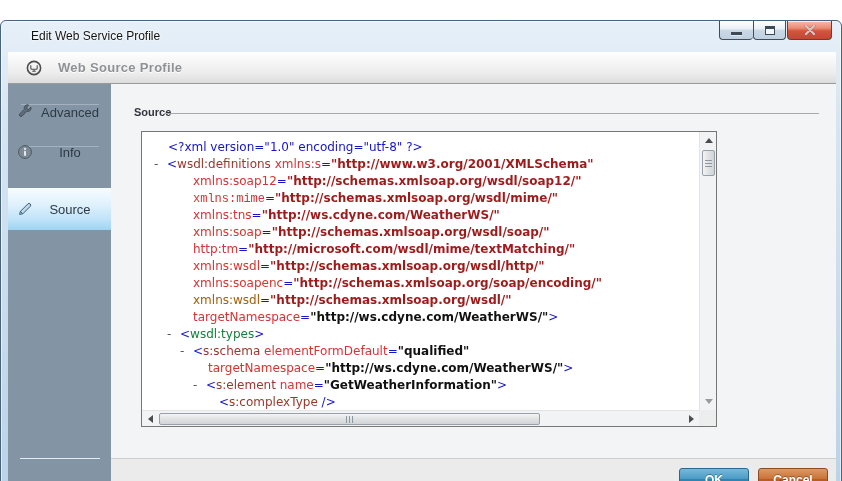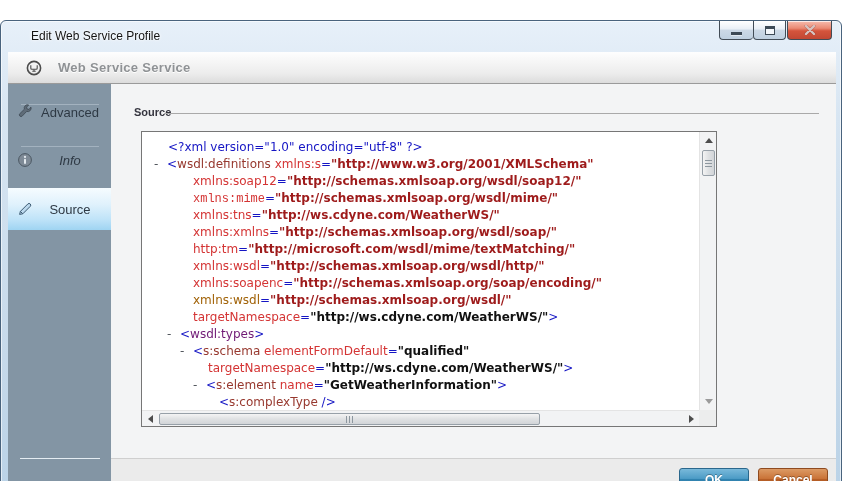--- a/index.html
+++ b/index.html
@@ -95,34 +95,34 @@
       </svg>
     </div>
   </div>
 
   <div class="header">
     <svg class="header-icon" viewBox="0 0 16 16">
       <circle cx="8" cy="8" r="6.6" fill="none" stroke="#4c4c4c" stroke-width="1.6"></circle>
       <path d="M4.8 5.2 v3.1 a1 1 0 0 0 1 1 h4.4 a1 1 0 0 0 1-1 V5.2" fill="none" stroke="#4c4c4c" stroke-width="1.1"></path>
       <path d="M8 9.4 v1.6 M6.3 11.2 h3.4" fill="none" stroke="#4c4c4c" stroke-width="1.1"></path>
     </svg>
-    <div class="header-title">Web Service Service</div>
+    <div class="header-title">Web Source Profile</div>
   </div>
 
   <div class="sidebar">
     <div class="sb-sep" style="top:20px"></div>
     <div class="sb-sep" style="top:62px"></div>
     <div id="sidebar-items">
         <div class="sb-item" style="top: 8px;">
           <span class="sb-icon"><svg viewBox="0 0 16 16" width="16" height="16">
               <path d="M13.9 3.1 a3.3 3.3 0 0 1-4.2 4.3 L5.2 12.1 a1.7 1.7 0 0 1-2.4-2.4 L7.4 5.2 a3.3 3.3 0 0 1 4.3-4.2 L9.6 3.1 l.5 1.9 1.9.5 z" fill="#5f6c78" stroke="#3d4953" stroke-width="0.8"></path>
             </svg></span>
           <span class="sb-label">Advanced</span>
         </div>
-        <div class="sb-item" style="top: 56px; font-style: italic;">
+        <div class="sb-item" style="top: 48px;">
           <span class="sb-icon"><svg viewBox="0 0 16 16" width="16" height="16">
               <circle cx="8" cy="8" r="6.4" fill="#7e8a96" stroke="#4b5762" stroke-width="1"></circle>
               <circle cx="8" cy="4.9" r="1.15" fill="#e3e9ee"></circle>
               <rect x="7" y="6.8" width="2" height="5.2" rx="1" fill="#e3e9ee"></rect>
             </svg></span>
           <span class="sb-label">Info</span>
         </div>
         <div class="sb-item selected" style="top: 104px; height: 42px;">
           <span class="sb-icon"><svg viewBox="0 0 16 16" width="16" height="16">
               <path d="M2.6 13.4 L3.4 10.4 L10.9 2.9 a1.7 1.7 0 0 1 2.4 2.4 L5.8 12.8 z" fill="#bcd9ee" stroke="#3c5a72" stroke-width="1"></path>
@@ -138,27 +138,27 @@
   <div class="group-label">Source</div>
   <div class="group-line"></div>
 
   <div class="codebox">
     <div class="code-lines" id="code-lines">
         <div class="code-line" style="padding-left: 25px;"><span style="color: rgb(21, 21, 196);">&lt;?xml version="1.0" encoding="utf-8" ?&gt;</span></div>
         <div class="code-line" style="padding-left: 11px;"><span class="minus" style="color: rgb(83, 88, 94);">-</span><span style="color: rgb(21, 21, 196);">&lt;</span><span style="color: rgb(151, 56, 46);">wsdl:definitions</span><span style="color: rgb(17, 17, 17);"> </span><span style="color: rgb(212, 52, 52);">xmlns:s</span><span style="color: rgb(21, 21, 196);">=</span><span class="tk-b" style="color: rgb(158, 27, 27);">"http://www.w3.org/2001/XMLSchema"</span></div>
         <div class="code-line" style="padding-left: 50px;"><span style="color: rgb(212, 52, 52);">xmlns:soap12</span><span style="color: rgb(21, 21, 196);">=</span><span class="tk-b" style="color: rgb(158, 27, 27);">"http://schemas.xmlsoap.org/wsdl/soap12/"</span></div>
         <div class="code-line" style="padding-left: 50px;"><span style="color: rgb(212, 52, 52); font-family: Liberation Mono, monospace;">xmlns:mime</span><span style="color: rgb(21, 21, 196);">=</span><span class="tk-b" style="color: rgb(158, 27, 27);">"http://schemas.xmlsoap.org/wsdl/mime/"</span></div>
         <div class="code-line" style="padding-left: 50px;"><span style="color: rgb(212, 52, 52);">xmlns:tns</span><span style="color: rgb(21, 21, 196);">=</span><span class="tk-b" style="color: rgb(158, 27, 27);">"http://ws.cdyne.com/WeatherWS/"</span></div>
-        <div class="code-line" style="padding-left: 50px;"><span style="color: rgb(212, 52, 52);">xmlns:xmlns</span><span style="color: rgb(21, 21, 196);">=</span><span class="tk-b" style="color: rgb(158, 27, 27);">"http://schemas.xmlsoap.org/wsdl/soap/"</span></div>
+        <div class="code-line" style="padding-left: 50px;"><span style="color: rgb(212, 52, 52);">xmlns:soap</span><span style="color: rgb(21, 21, 196);">=</span><span class="tk-b" style="color: rgb(158, 27, 27);">"http://schemas.xmlsoap.org/wsdl/soap/"</span></div>
         <div class="code-line" style="padding-left: 50px;"><span style="color: rgb(212, 52, 52);">http:tm</span><span style="color: rgb(21, 21, 196);">=</span><span class="tk-b" style="color: rgb(158, 27, 27);">"http://microsoft.com/wsdl/mime/textMatching/"</span></div>
         <div class="code-line" style="padding-left: 50px;"><span style="color: rgb(212, 52, 52);">xmlns:wsdl</span><span style="color: rgb(21, 21, 196);">=</span><span class="tk-b" style="color: rgb(158, 27, 27);">"http://schemas.xmlsoap.org/wsdl/http/"</span></div>
         <div class="code-line" style="padding-left: 50px;"><span style="color: rgb(212, 52, 52);">xmlns:soapenc</span><span style="color: rgb(21, 21, 196);">=</span><span class="tk-b" style="color: rgb(158, 27, 27);">"http://schemas.xmlsoap.org/soap/encoding/"</span></div>
         <div class="code-line" style="padding-left: 50px;"><span style="color: #a16207;">xmlns:wsdl</span><span style="color: rgb(21, 21, 196);">=</span><span class="tk-b" style="color: rgb(158, 27, 27);">"http://schemas.xmlsoap.org/wsdl/"</span></div>
         <div class="code-line" style="padding-left: 50px;"><span style="color: rgb(212, 52, 52);">targetNamespace</span><span style="color: rgb(21, 21, 196);">=</span><span class="tk-b" style="color: rgb(17, 17, 17);">"http://ws.cdyne.com/WeatherWS/"</span><span style="color: rgb(21, 21, 196);">&gt;</span></div>
-        <div class="code-line" style="padding-left: 24px;"><span class="minus" style="color: rgb(83, 88, 94);">-</span><span style="color: rgb(21, 21, 196);">&lt;</span><span style="color: #701a75;">wsdl:types</span><span style="color: rgb(21, 21, 196);">&gt;</span></div>
+        <div class="code-line" style="padding-left: 24px;"><span class="minus" style="color: rgb(83, 88, 94);">-</span><span style="color: rgb(21, 21, 196);">&lt;</span><span style="color: #15803d;">wsdl:types</span><span style="color: rgb(21, 21, 196);">&gt;</span></div>
         <div class="code-line" style="padding-left: 37px;"><span class="minus" style="color: rgb(83, 88, 94);">-</span><span style="color: rgb(21, 21, 196);">&lt;</span><span style="color: rgb(151, 56, 46);">s:schema</span><span style="color: rgb(17, 17, 17);"> </span><span style="color: rgb(212, 52, 52);">elementFormDefault</span><span style="color: rgb(21, 21, 196);">=</span><span class="tk-b" style="color: rgb(17, 17, 17);">"qualified"</span></div>
         <div class="code-line" style="padding-left: 65px;"><span style="color: rgb(212, 52, 52);">targetNamespace</span><span style="color: rgb(21, 21, 196);">=</span><span class="tk-b" style="color: rgb(17, 17, 17);">"http://ws.cdyne.com/WeatherWS/"</span><span style="color: rgb(21, 21, 196);">&gt;</span></div>
         <div class="code-line" style="padding-left: 50px;"><span class="minus" style="color: rgb(83, 88, 94);">-</span><span style="color: rgb(21, 21, 196);">&lt;</span><span style="color: rgb(151, 56, 46);">s:element</span><span style="color: rgb(17, 17, 17);"> </span><span style="color: rgb(212, 52, 52);">name</span><span style="color: rgb(21, 21, 196);">=</span><span class="tk-b" style="color: rgb(17, 17, 17);">"GetWeatherInformation"</span><span style="color: rgb(21, 21, 196);">&gt;</span></div>
         <div class="code-line" style="padding-left: 76px;"><span style="color: rgb(21, 21, 196);">&lt;</span><span style="color: rgb(151, 56, 46);">s:complexType</span><span style="color: rgb(17, 17, 17);"> </span><span style="color: rgb(21, 21, 196);">/&gt;</span></div>
       </div>
 
     <div class="vscroll">
       <div class="arr" style="left:0;top:0;width:17px;height:17px;">
         <span class="tri-up"></span>
       </div>

